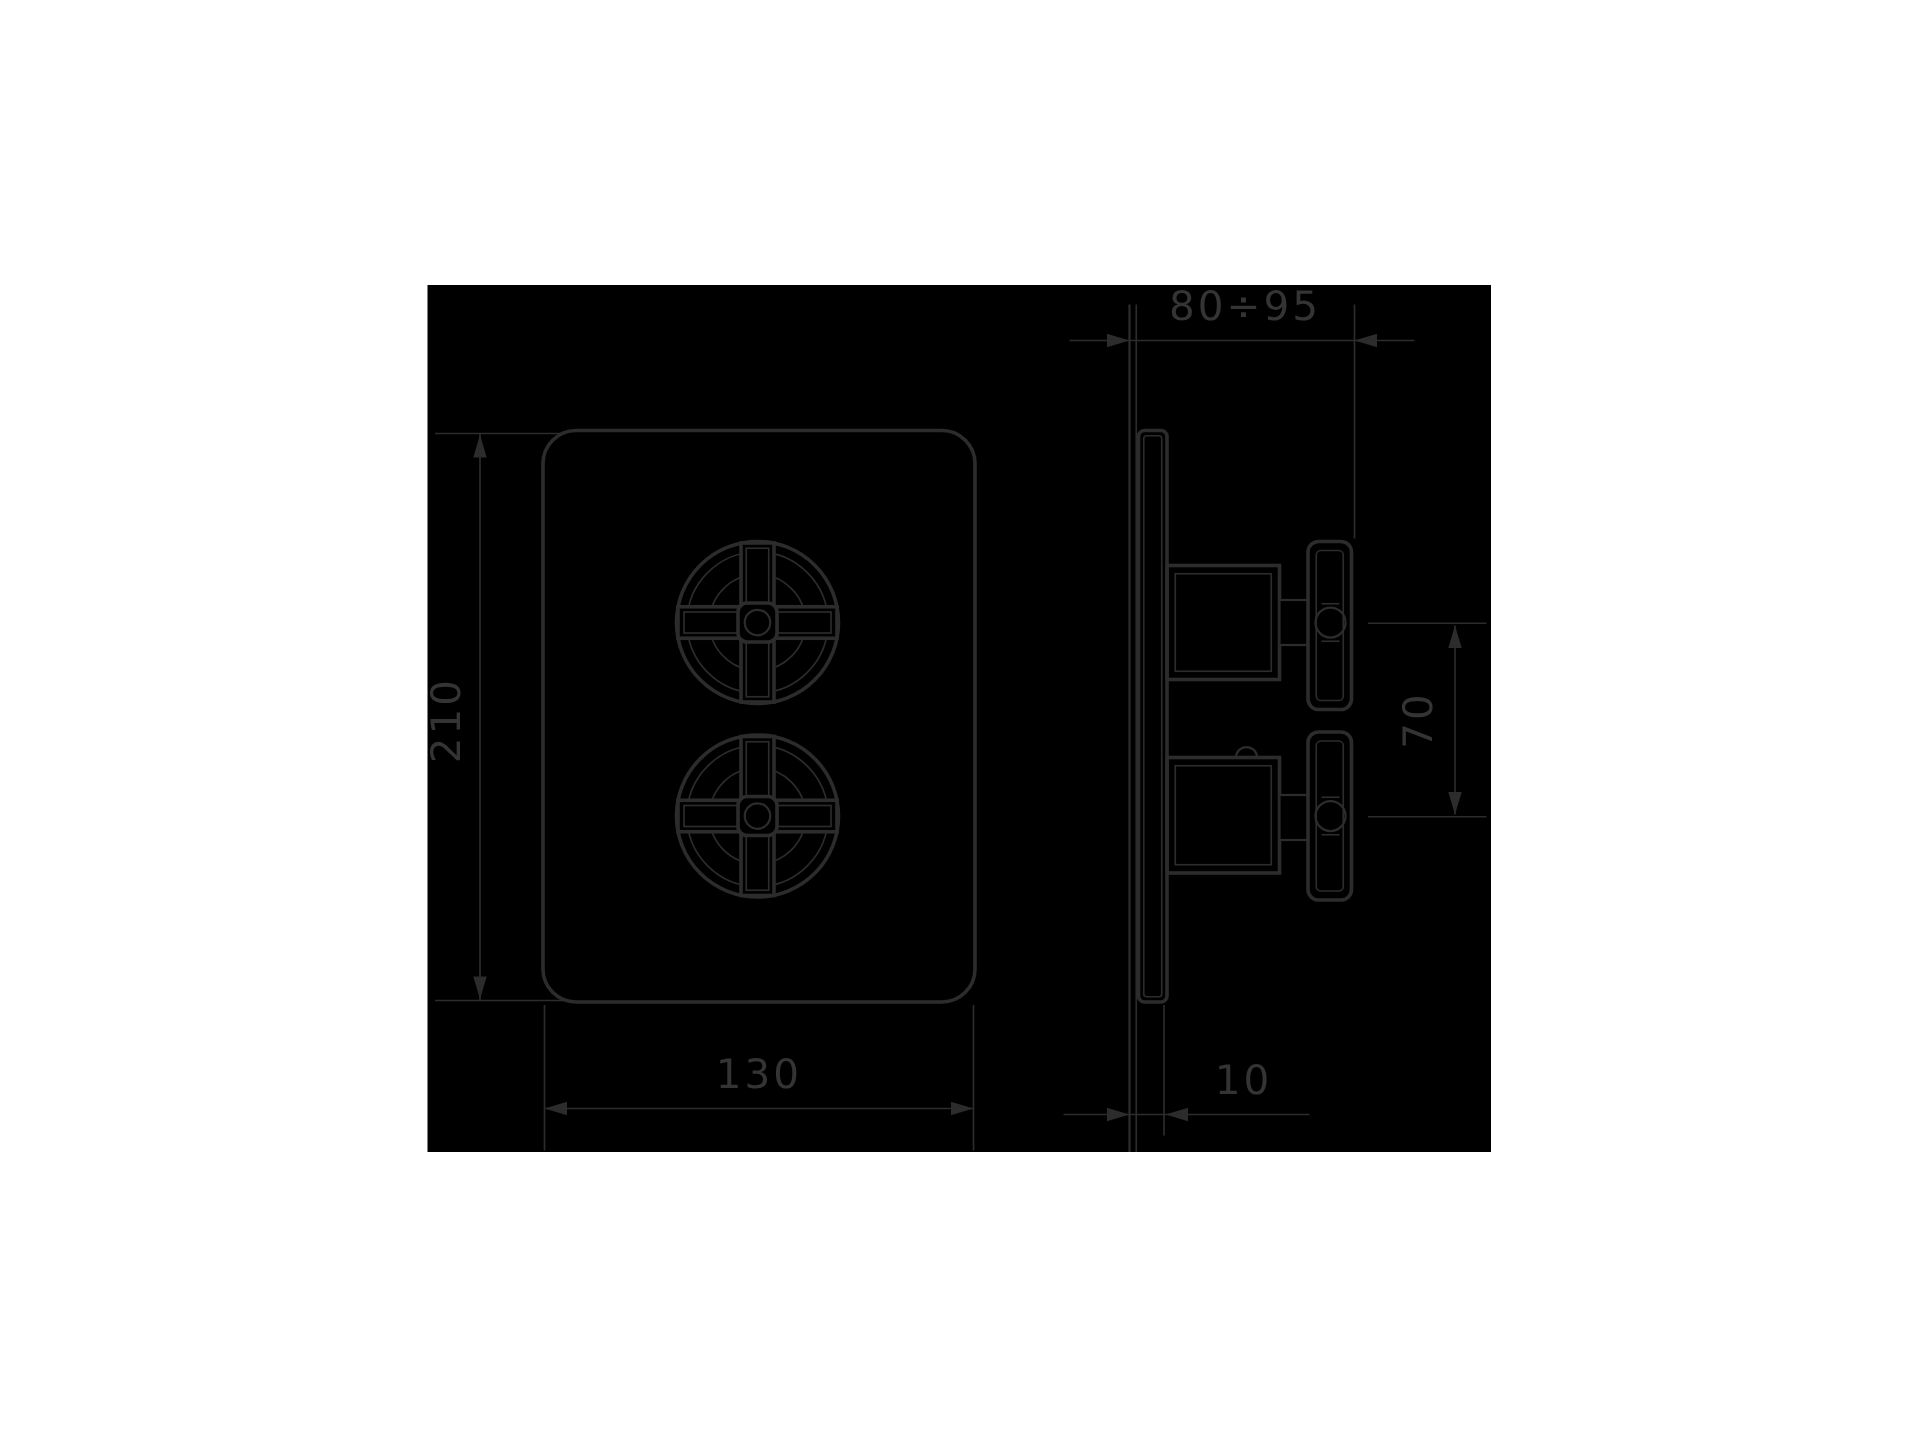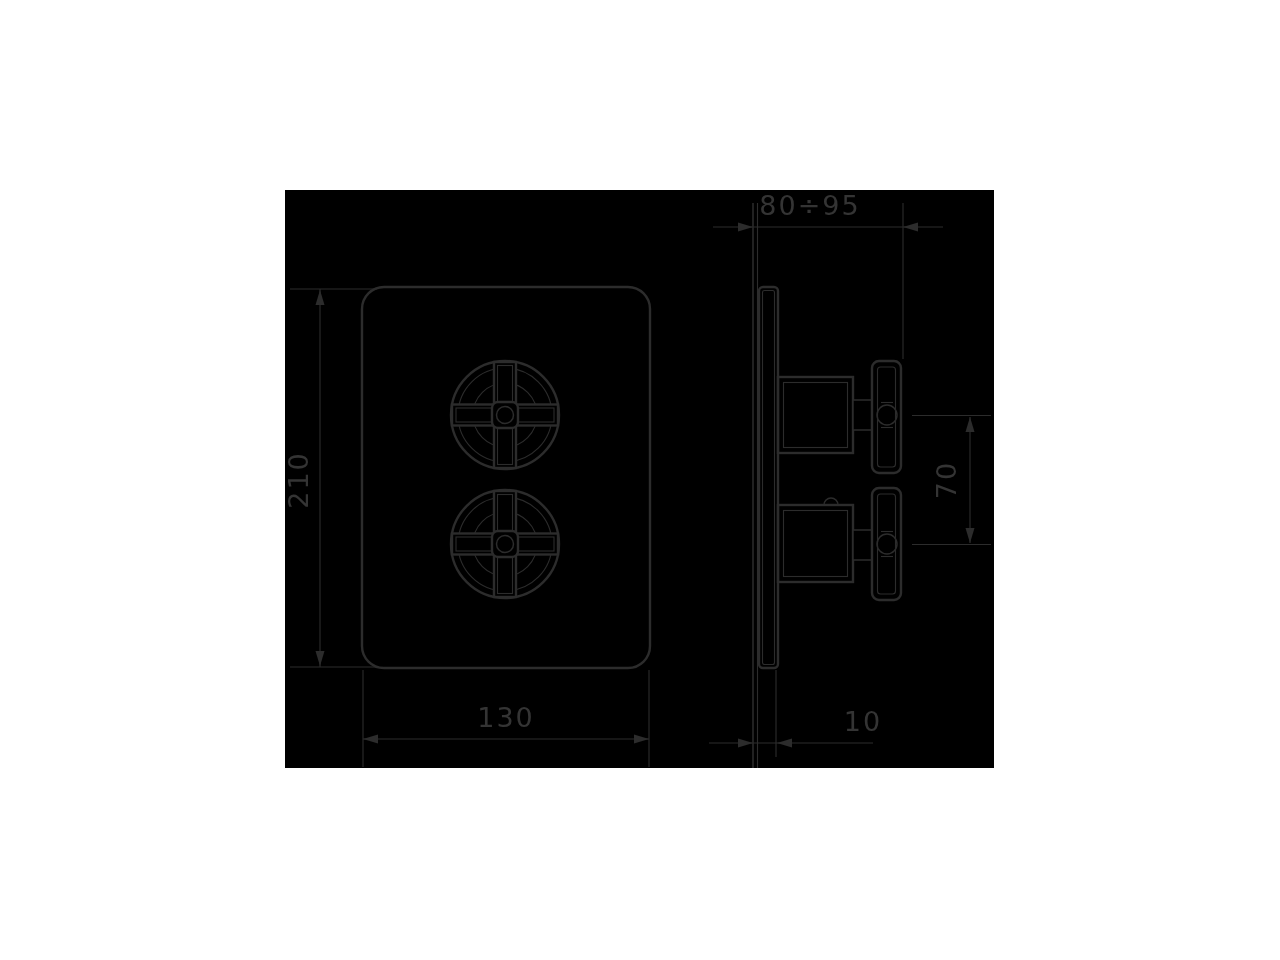--- a/index.html
+++ b/index.html
@@ -123,19 +123,19 @@
         <line class="ln s1" x1="424" y1="553" x2="588" y2="553"></line>
         <polygon class="arr" points="468,553 453,548.5 453,557.5"></polygon>
         <polygon class="arr" points="492,553 507,548.5 507,557.5"></polygon>
       </g>
     </svg>
 
     <div class="dim-label rot" style="left:13px; top:290px">210</div>
 
     <div class="dim-label" style="left:221px; top:527px">130</div>
 
-    <div class="dim-label" style="left:525px; top:15px">80÷95</div>
+    <div class="dim-label" style="left:545px; top:15px">80÷95</div>
 
     <div class="dim-label rot" style="left:661px; top:290px">70</div>
 
-    <div class="dim-label" style="left:578px; top:531px">10</div>
+    <div class="dim-label" style="left:544px; top:531px">10</div>
   </div>
 </div>
 
 </body></html>

